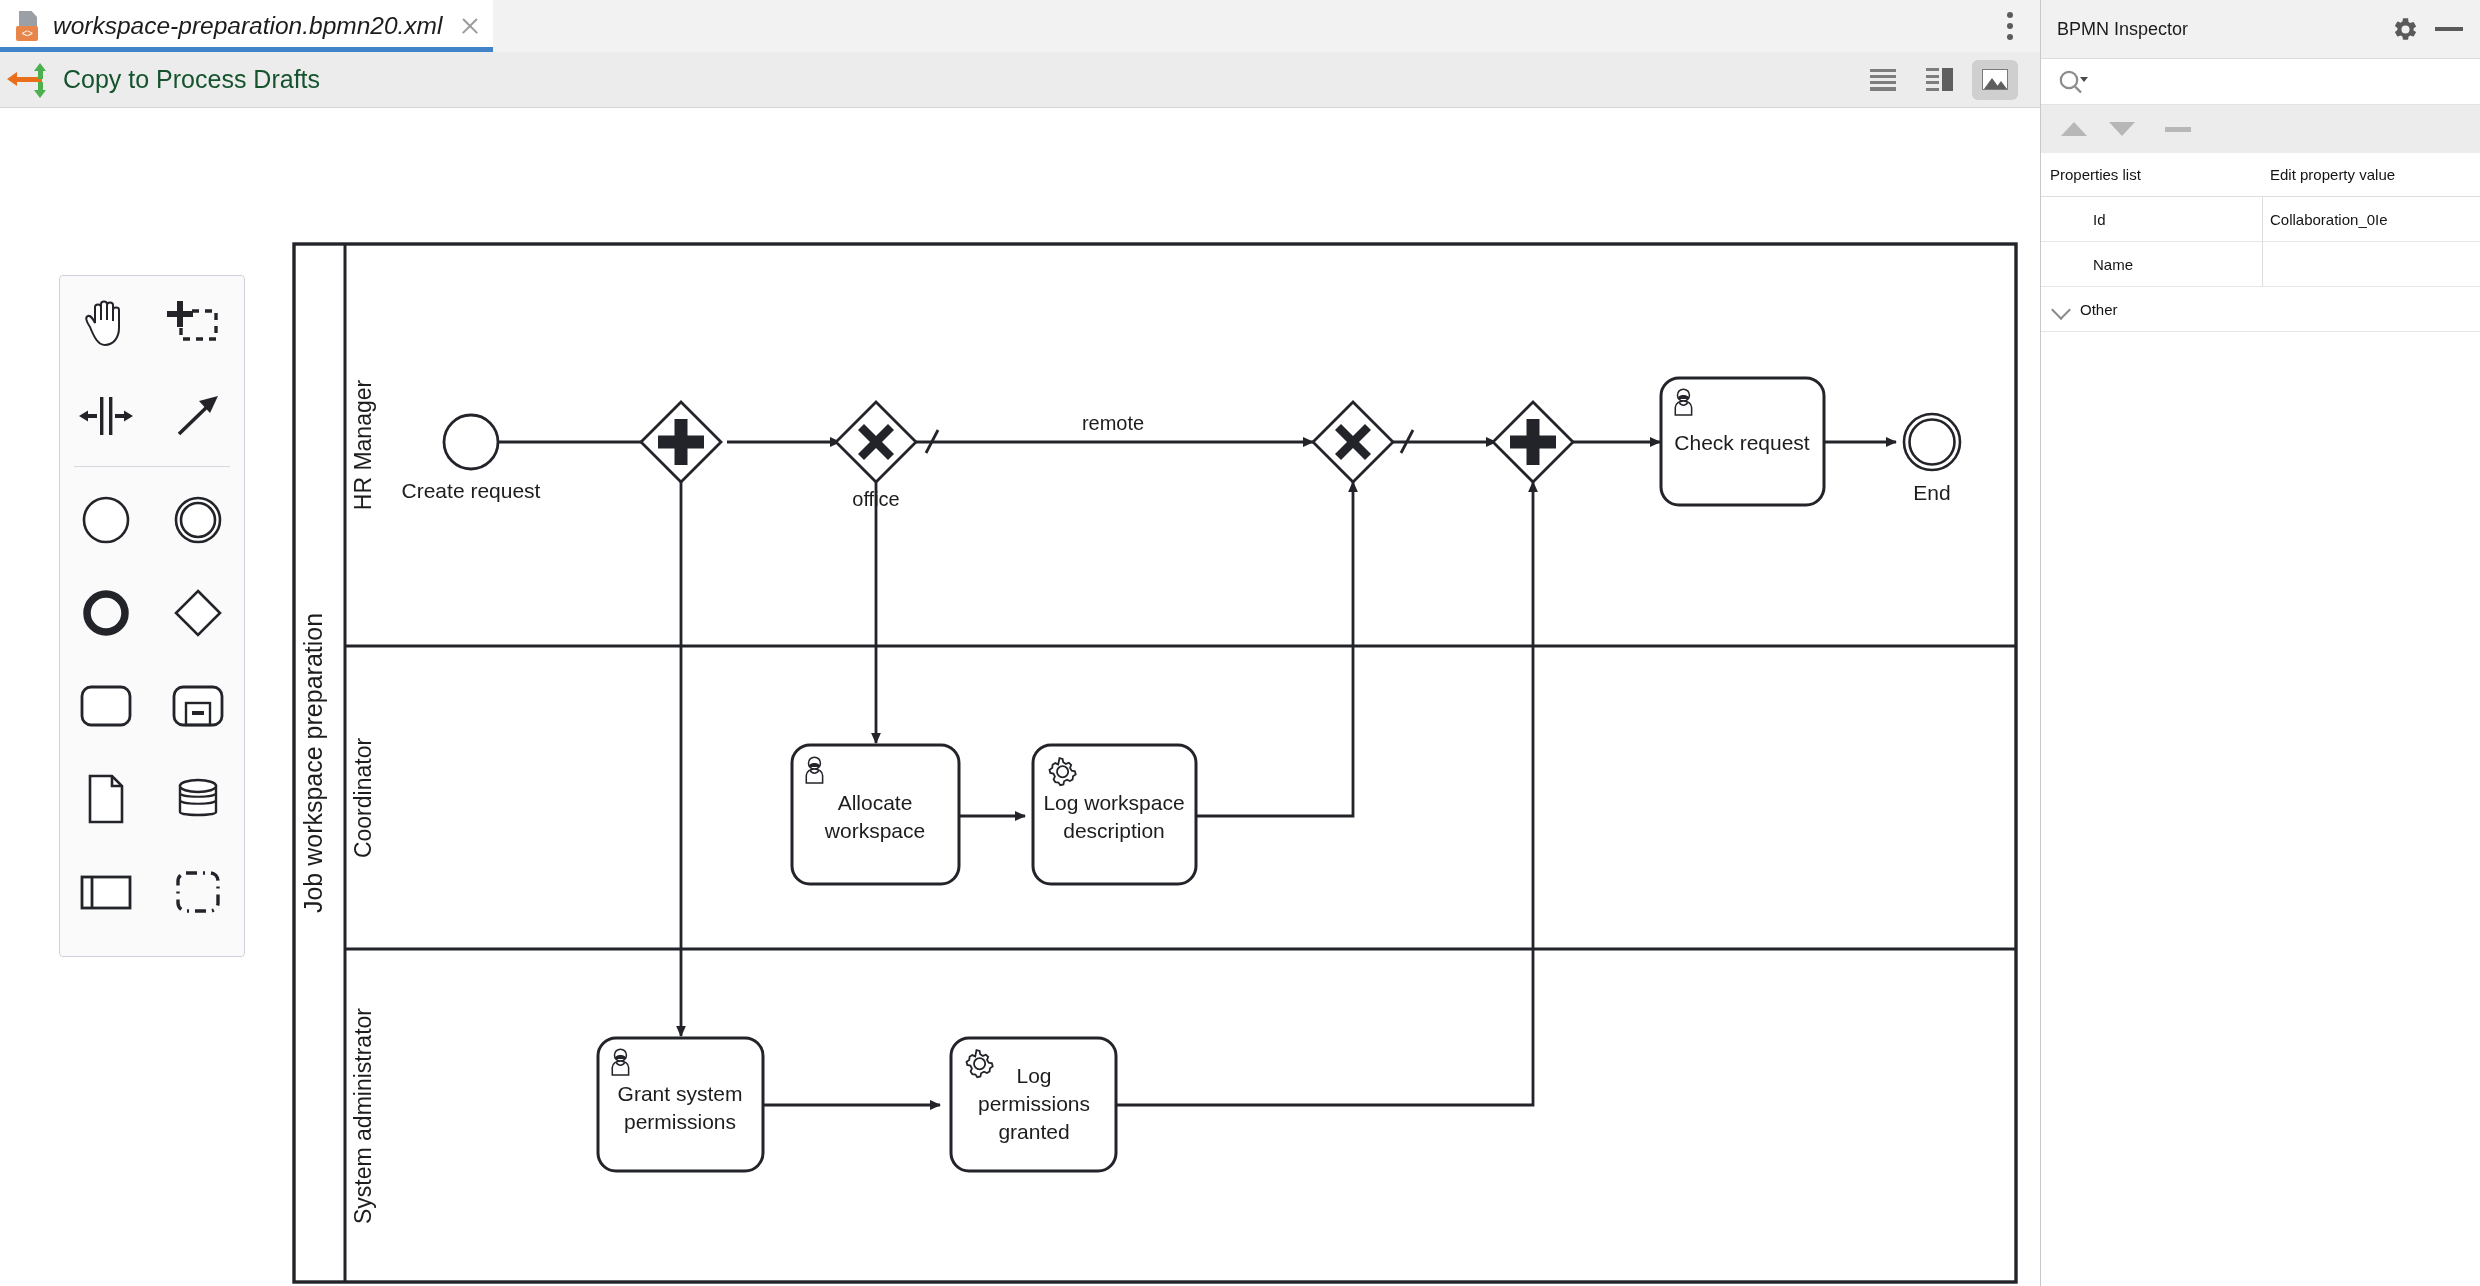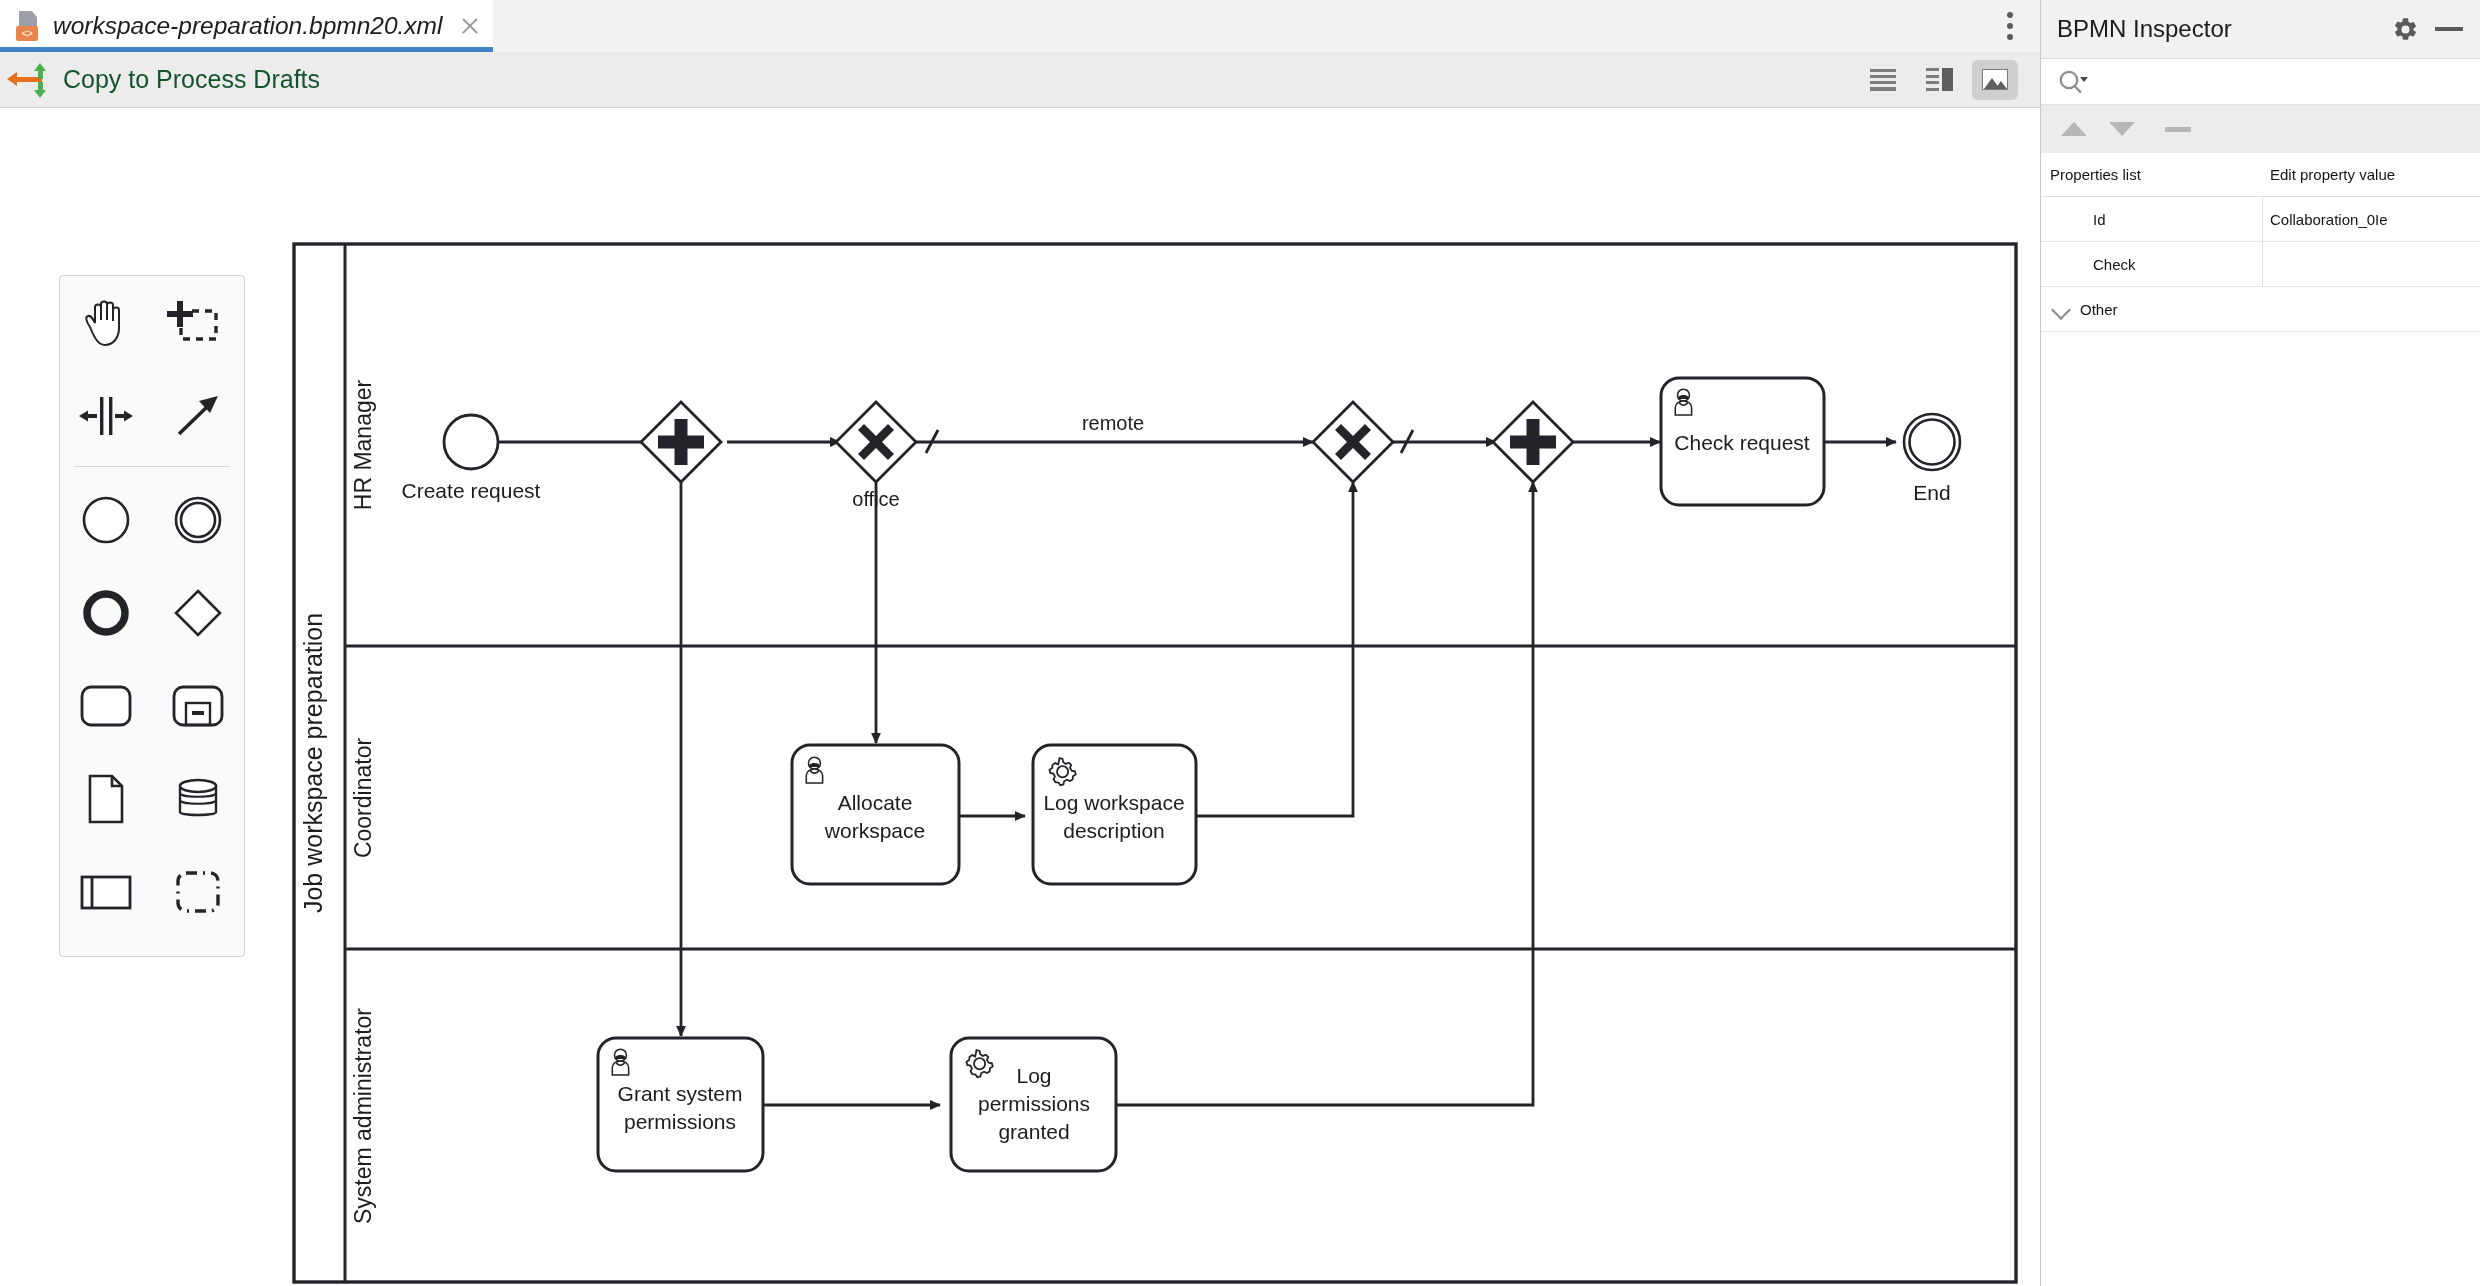--- a/index.html
+++ b/index.html
@@ -235,21 +235,21 @@
     flex: none;
   }
   #insp-header {
     height: 58px;
     background: #f1f1f1;
     display: flex; align-items: center;
     padding: 0 17px 0 16px;
     border-bottom: 1px solid #dcdcdc;
     flex: none;
   }
-  #insp-title { font-size: 24px; color: #1c1c1c; flex: 1; white-space: nowrap; }
+  #insp-title { font-size: 18px; color: #1c1c1c; flex: 1; white-space: nowrap; }
   .gear-icon { width: 27px; height: 27px; margin-right: 16px; }
   #insp-minimize { width: 28px; height: 4px; background: #5a5a5a; }
 
   #insp-search {
     height: 45px;
     background: #ffffff;
     border-bottom: 1px solid #e2e2e2;
     display: flex; align-items: center;
     padding-left: 16px;
     flex: none;
@@ -659,21 +659,21 @@
         <span class="c2">Edit property value</span>
       </div>
 
 
       <div class="prop-row">
         <span class="c1">Id</span>
         <span class="c2">Collaboration_0Ie</span>
       </div>
 
       <div class="prop-row">
-        <span class="c1">Check</span>
+        <span class="c1">Name</span>
         <span class="c2"></span>
       </div>
 
       <div class="prop-group">
         <span class="chev"></span>
         <span>Other</span>
       </div>
 
     </div>
   </div>

